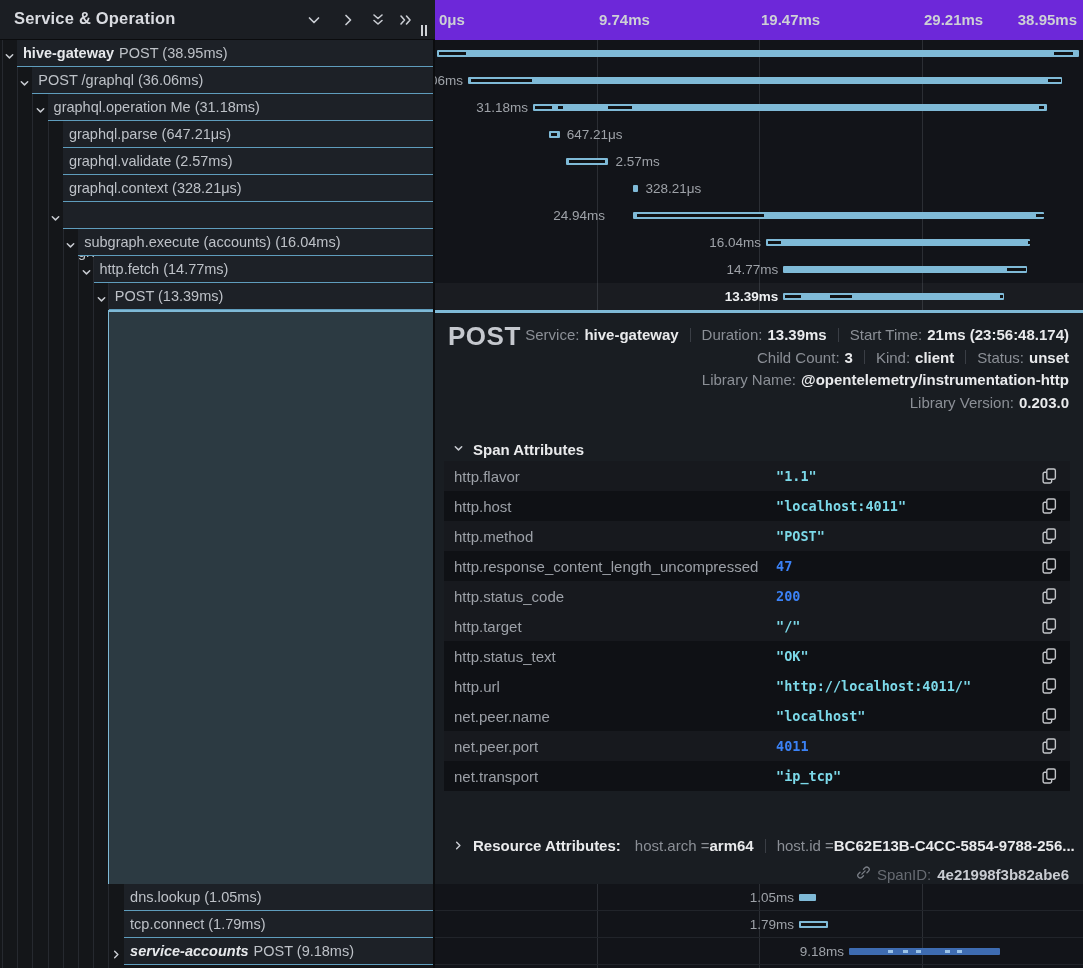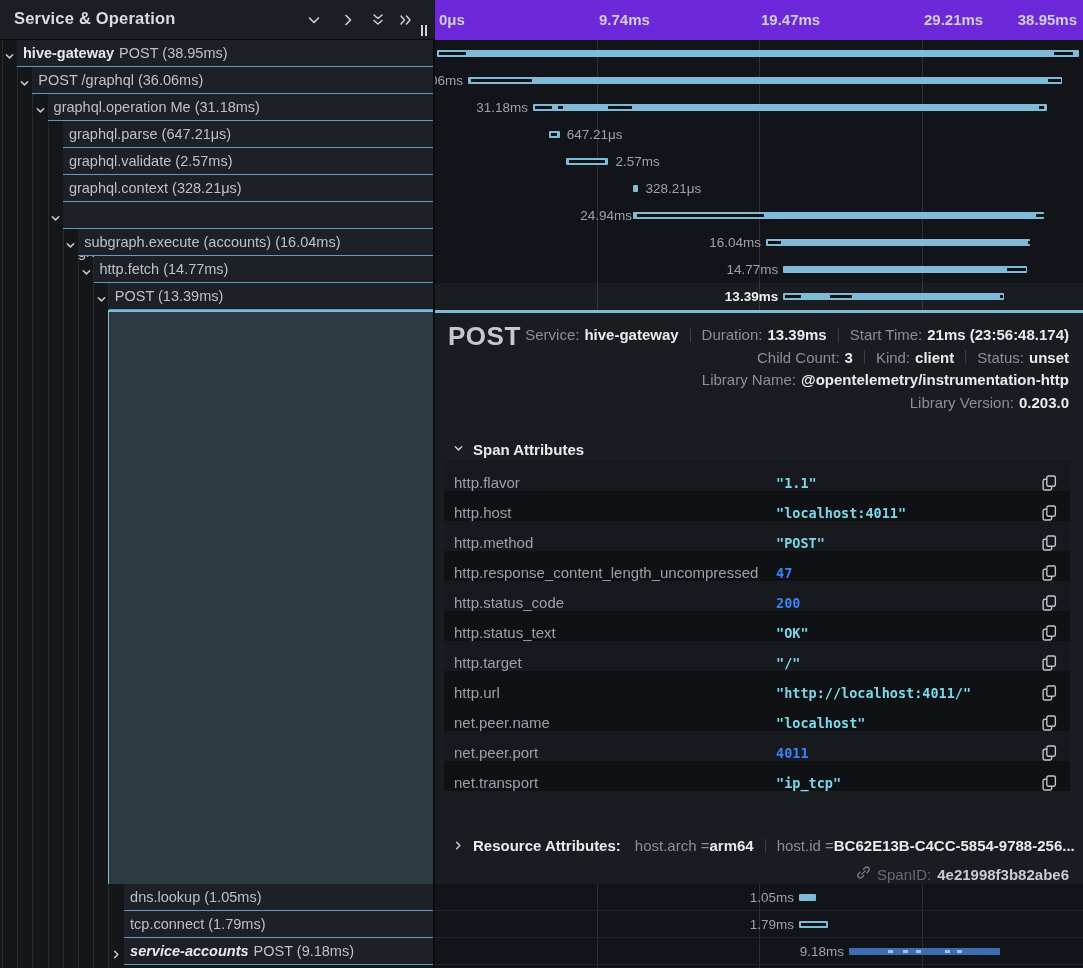--- a/index.html
+++ b/index.html
@@ -44,21 +44,21 @@
           border-top:3px solid #7fbad7;box-sizing:border-box;z-index:3;}
   .dtitle{position:absolute;left:13px;top:8px;font-size:26px;font-weight:600;color:#c5c8ce;letter-spacing:.5px;}
   .meta{position:absolute;right:14px;top:13px;display:flex;flex-direction:column;align-items:flex-end;gap:5.5px;}
   .meta-line{display:flex;align-items:center;font-size:15px;white-space:nowrap;}
   .mlabel{color:#8b8f96;padding-right:5px;}
   .mvalue{color:#e9eaec;font-weight:700;}
   .mdiv{width:1px;height:14px;background:#3a3e45;margin:0 11px;}
   .sechdr{position:absolute;left:18px;top:127px;display:flex;align-items:center;gap:9px;cursor:pointer;}
   .sechdr .txt{font-size:15px;font-weight:700;color:#e9eaec;}
   .attr-table{position:absolute;left:9px;top:148px;width:626px;}
-  .attr-row{display:flex;align-items:flex-end;height:30px;font-size:15px;}
+  .attr-row{display:flex;align-items:center;height:30px;font-size:15px;}
   .attr-row.odd{background:#17191e;}
   .attr-row.even{background:#0f1115;}
   .akey{color:#9ca0a7;padding-left:10px;width:322px;flex:none;white-space:nowrap;}
   .aval{font-family:"DejaVu Sans Mono",monospace;font-size:13.5px;font-weight:700;white-space:nowrap;}
   .aval.str{color:#7cd9e9;}
   .aval.num{color:#3b82f6;}
   .copybtn{margin-left:auto;margin-right:12px;width:16px;height:16px;cursor:pointer;opacity:.9;}
   .resline{position:absolute;left:18px;top:524px;display:flex;align-items:center;font-size:15px;white-space:nowrap;}
   .resline .txt{font-weight:700;color:#e9eaec;margin-left:9px;margin-right:14px;}
   .rkey{color:#8b8f96;}
@@ -234,21 +234,21 @@
         </div>
         <div class="tl-row" style="top: 175px;">
           <div class="bar" style="left: 197.983px; width: 5.40989px; background: rgb(127, 186, 215);"></div>
           <span class="bar-label" style="left: 210.393px;">328.21μs</span>
         </div>
         <div class="tl-row" style="top: 202px;">
           <div class="bar" style="left: 197.983px; width: 411.086px; background: rgb(127, 186, 215);">
             <div class="bar-tick" style="left: 4.28558px; width: 126.919px; background: rgb(16, 18, 20);"></div>
             <div class="bar-tick" style="left: 403.174px; width: 8.2415px; background: rgb(16, 18, 20);"></div>
           </div>
-          <span class="bar-label" style="right: 451px;">24.94ms</span>
+          <span class="bar-label" style="right: 478px;">24.94ms</span>
         </div>
         <div class="tl-row" style="top: 229px;">
           <div class="bar" style="left: 331.001px; width: 264.387px; background: rgb(127, 186, 215);">
             <div class="bar-tick" style="left: 2.30762px; width: 13.1864px; background: rgb(16, 18, 20);"></div>
             <div class="bar-tick" style="left: 261.915px; width: 3.2966px; background: rgb(16, 18, 20);"></div>
           </div>
           <span class="bar-label" style="right: 321.999px;">16.04ms</span>
         </div>
         <div class="tl-row" style="top: 256px;">
           <div class="bar" style="left: 348.143px; width: 243.454px; background: rgb(127, 186, 215);">
@@ -370,31 +370,31 @@
               </svg></span>
           </div>
           <div class="attr-row odd">
             <span class="akey">http.status_code</span>
             <span class="aval num">200</span>
             <span class="copybtn"><svg width="15" height="16" viewBox="0 0 14 15">
                 <rect x="4.5" y="1" width="8" height="9.5" rx="1.5" fill="none" stroke="#d6d8dc" stroke-width="1.3"></rect>
                 <path d="M4.5 4 H2.5 A1.5 1.5 0 0 0 1 5.5 V12.5 A1.5 1.5 0 0 0 2.5 14 H7.5 A1.5 1.5 0 0 0 9 12.5 V10.8" fill="none" stroke="#d6d8dc" stroke-width="1.3"></path>
               </svg></span>
           </div>
-          <div class="attr-row even">
-            <span class="akey">http.status_text</span>
-            <span class="aval str">"OK"</span>
-            <span class="copybtn"><svg width="15" height="16" viewBox="0 0 14 15">
-                <rect x="4.5" y="1" width="8" height="9.5" rx="1.5" fill="none" stroke="#d6d8dc" stroke-width="1.3"></rect>
-                <path d="M4.5 4 H2.5 A1.5 1.5 0 0 0 1 5.5 V12.5 A1.5 1.5 0 0 0 2.5 14 H7.5 A1.5 1.5 0 0 0 9 12.5 V10.8" fill="none" stroke="#d6d8dc" stroke-width="1.3"></path>
-              </svg></span>
-          </div>
           <div class="attr-row odd">
             <span class="akey">http.target</span>
             <span class="aval str">"/"</span>
+            <span class="copybtn"><svg width="15" height="16" viewBox="0 0 14 15">
+                <rect x="4.5" y="1" width="8" height="9.5" rx="1.5" fill="none" stroke="#d6d8dc" stroke-width="1.3"></rect>
+                <path d="M4.5 4 H2.5 A1.5 1.5 0 0 0 1 5.5 V12.5 A1.5 1.5 0 0 0 2.5 14 H7.5 A1.5 1.5 0 0 0 9 12.5 V10.8" fill="none" stroke="#d6d8dc" stroke-width="1.3"></path>
+              </svg></span>
+          </div>
+          <div class="attr-row even">
+            <span class="akey">http.status_text</span>
+            <span class="aval str">"OK"</span>
             <span class="copybtn"><svg width="15" height="16" viewBox="0 0 14 15">
                 <rect x="4.5" y="1" width="8" height="9.5" rx="1.5" fill="none" stroke="#d6d8dc" stroke-width="1.3"></rect>
                 <path d="M4.5 4 H2.5 A1.5 1.5 0 0 0 1 5.5 V12.5 A1.5 1.5 0 0 0 2.5 14 H7.5 A1.5 1.5 0 0 0 9 12.5 V10.8" fill="none" stroke="#d6d8dc" stroke-width="1.3"></path>
               </svg></span>
           </div>
           <div class="attr-row even">
             <span class="akey">http.url</span>
             <span class="aval str">"http://localhost:4011/"</span>
             <span class="copybtn"><svg width="15" height="16" viewBox="0 0 14 15">
                 <rect x="4.5" y="1" width="8" height="9.5" rx="1.5" fill="none" stroke="#d6d8dc" stroke-width="1.3"></rect>

